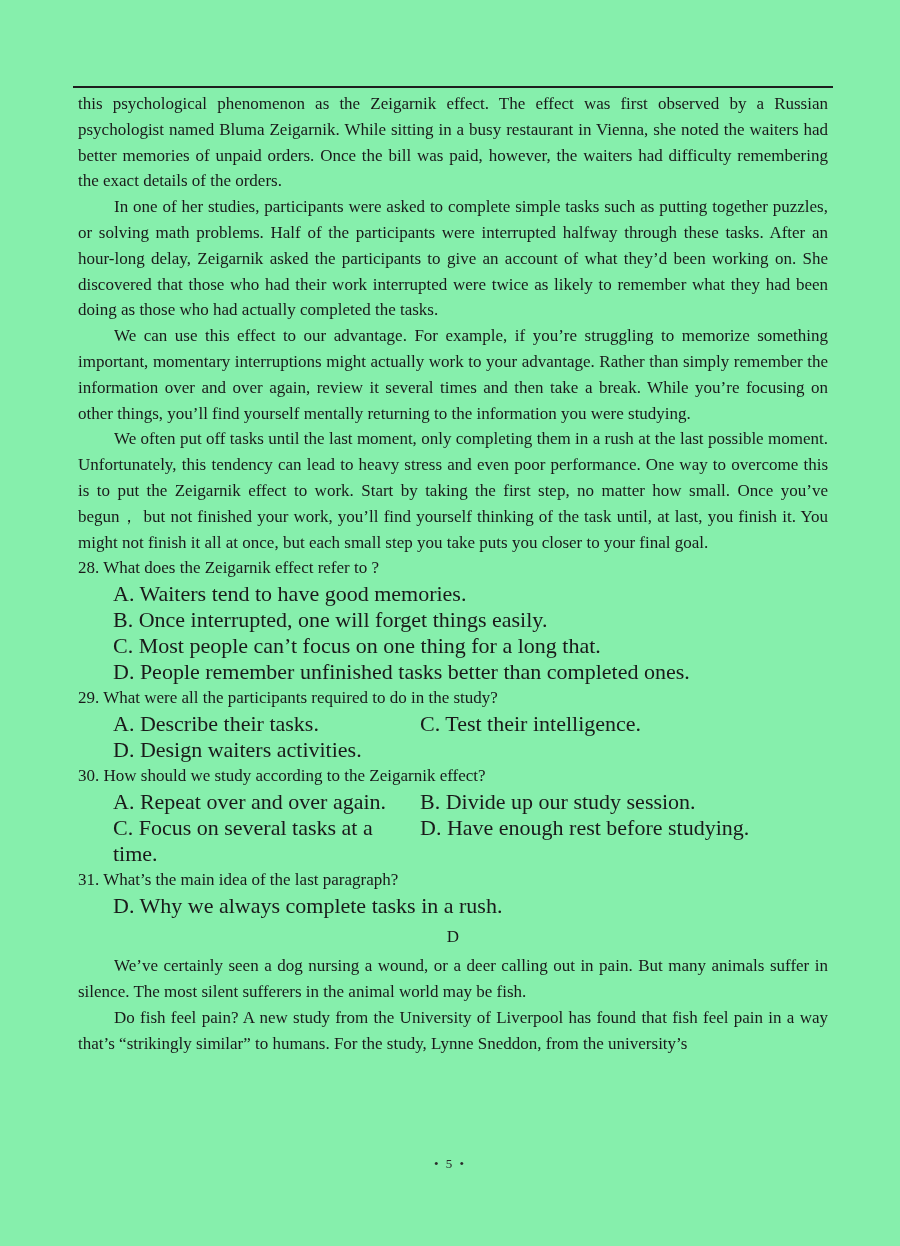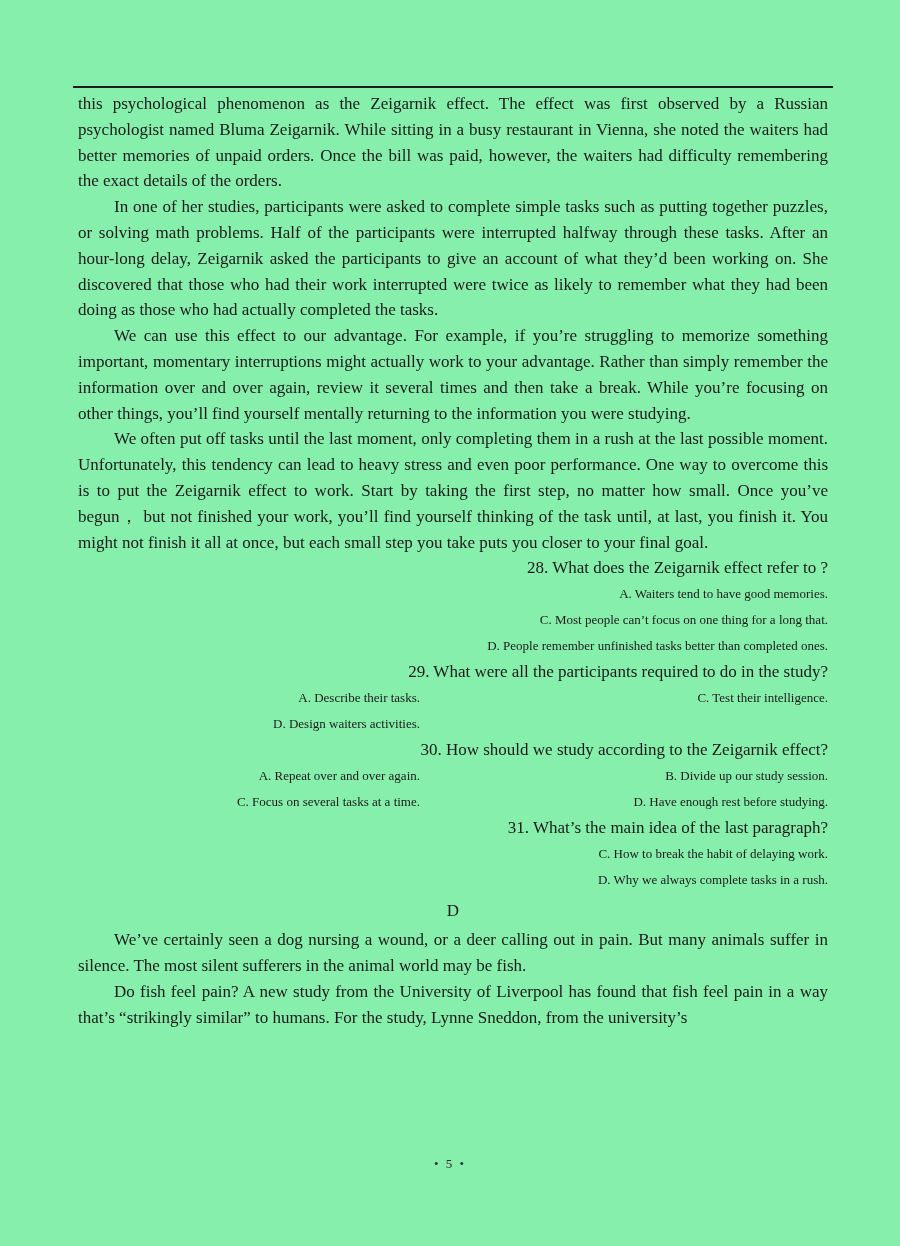--- a/index.html
+++ b/index.html
@@ -26,34 +26,34 @@
     border-top: 2px solid #1e1e1e;
     margin: 0 -5px 3px -5px;
   }
   .para {
     margin: 0;
     font-size: 17px;
     line-height: 25.8px;
     text-align: justify;
   }
   .para.indent { text-indent: 36px; }
-  .question { margin: 0; text-align: right; }
+  .question { margin: 0; }
   .q-stem {
     margin: 0;
     font-size: 17px;
     line-height: 26px;
   }
   .options-list, .options-grid { padding-left: 35px; }
   .options-grid {
     display: grid;
     grid-template-columns: 307px 1fr;
   }
   .option {
     margin: 0;
-    font-size: 13px;
+    font-size: 22px;
     line-height: 26px;
   }
   .section-heading {
     margin: 5px 0 3px 0;
     text-align: center;
     font-size: 17px;
     line-height: 26px;
   }
   .footer {
     position: absolute;
@@ -75,20 +75,21 @@
 
     <p class="para">this psychological phenomenon as the Zeigarnik effect. The effect was first observed by a Russian psychologist named Bluma Zeigarnik. While sitting in a busy restaurant in Vienna, she noted the waiters had better memories of unpaid orders. Once the bill was paid, however, the waiters had difficulty remembering the exact details of the orders.</p>
     <p class="para indent">In one of her studies, participants were asked to complete simple tasks such as putting together puzzles, or solving math problems. Half of the participants were interrupted halfway through these tasks. After an hour-long delay, Zeigarnik asked the participants to give an account of what they’d been working on. She discovered that those who had their work interrupted were twice as likely to remember what they had been doing as those who had actually completed the tasks.</p>
     <p class="para indent">We can use this effect to our advantage. For example, if you’re struggling to memorize something important, momentary interruptions might actually work to your advantage. Rather than simply remember the information over and over again, review it several times and then take a break. While you’re focusing on other things, you’ll find yourself mentally returning to the information you were studying.</p>
     <p class="para indent">We often put off tasks until the last moment, only completing them in a rush at the last possible moment. Unfortunately, this tendency can lead to heavy stress and even poor performance. One way to overcome this is to put the Zeigarnik effect to work. Start by taking the first step, no matter how small. Once you’ve begun， but not finished your work, you’ll find yourself thinking of the task until, at last, you finish it. You might not finish it all at once, but each small step you take puts you closer to your final goal.</p>
 
     <div class="question">
       <p class="q-stem"><span class="q-num">28.</span> <span>What does the Zeigarnik effect refer to ?</span></p>
       <div class="options-list">
         <p class="option">A. Waiters tend to have good memories.</p>
+        <p class="option">B. Once interrupted, one will forget things easily.</p>
         <p class="option">C. Most people can’t focus on one thing for a long that.</p>
         <p class="option">D. People remember unfinished tasks better than completed ones.</p>
       </div>
     </div>
 
     <div class="question">
       <p class="q-stem"><span class="q-num">29.</span> <span>What were all the participants required to do in the study?</span></p>
       <div class="options-grid">
         <p class="option">A. Describe their tasks.</p>
         <p class="option">C. Test their intelligence.</p>
@@ -102,21 +103,20 @@
         <p class="option">A. Repeat over and over again.</p>
         <p class="option">B. Divide up our study session.</p>
         <p class="option">C. Focus on several tasks at a time.</p>
         <p class="option">D. Have enough rest before studying.</p>
       </div>
     </div>
 
     <div class="question">
       <p class="q-stem"><span class="q-num">31.</span> <span>What’s the main idea of the last paragraph?</span></p>
       <div class="options-list">
-        <p class="option">C. How to break the habit of delaying work.</p>
         <p class="option">D. Why we always complete tasks in a rush.</p>
       </div>
     </div>
 
     <p class="section-heading">D</p>
 
     <p class="para indent">We’ve certainly seen a dog nursing a wound, or a deer calling out in pain. But many animals suffer in silence. The most silent sufferers in the animal world may be fish.</p>
     <p class="para indent">Do fish feel pain? A new study from the University of Liverpool has found that fish feel pain in a way that’s “strikingly similar” to humans. For the study, Lynne Sneddon, from the university’s</p>
   </div>
 

